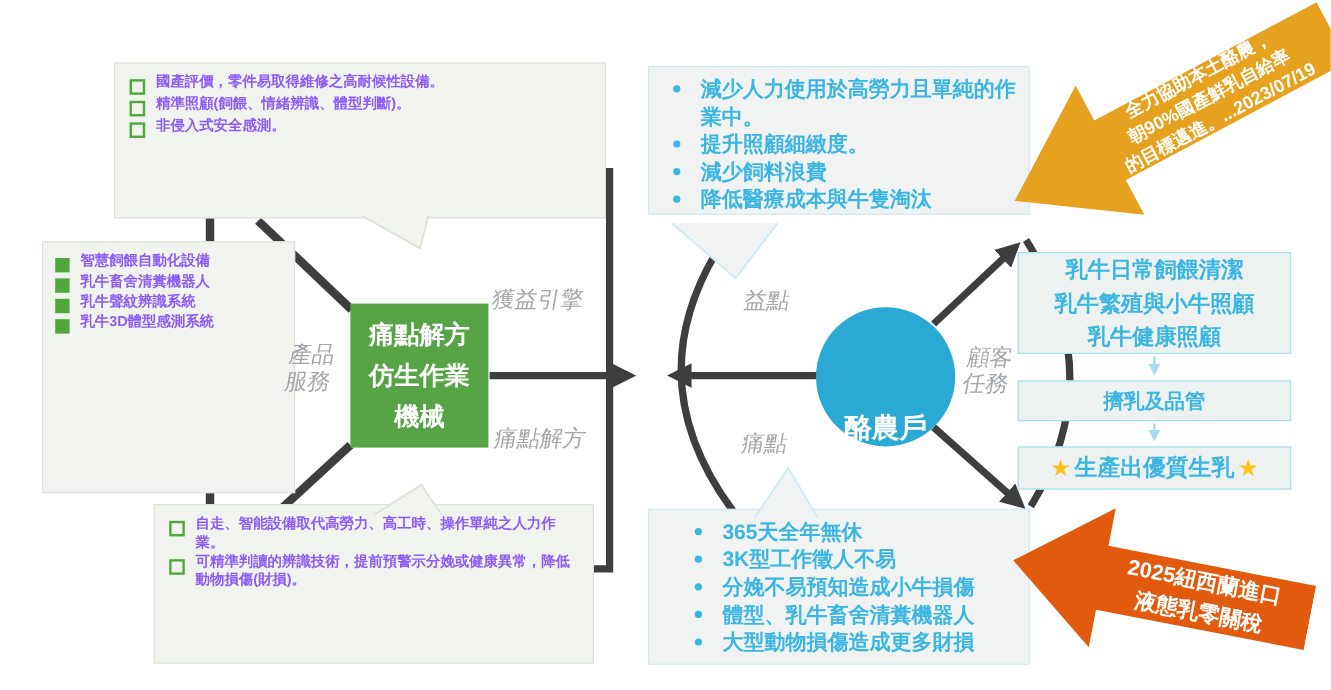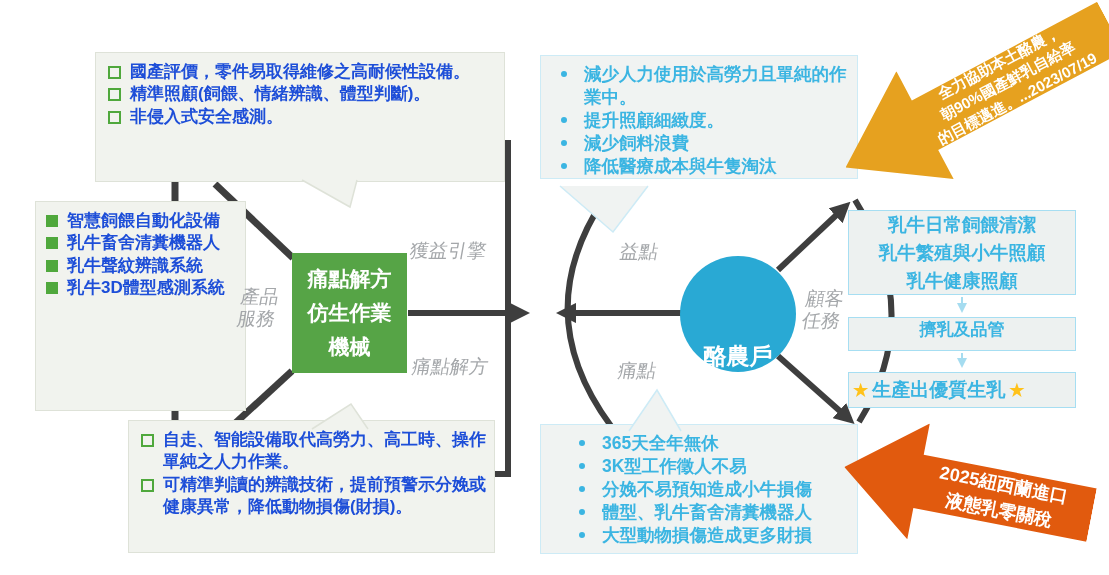--- a/index.html
+++ b/index.html
@@ -4,35 +4,35 @@
 <style>
   html,body{margin:0;padding:0;background:#fff;}
   #canvas{position:relative;width:1109px;height:575px;overflow:hidden;background:#fff;
           font-family:"Liberation Sans",sans-serif;}
   svg.layer{position:absolute;left:0;top:0;pointer-events:none;}
   .z1{z-index:1}.z2{z-index:2}.z3{z-index:3}
 
   .box{position:absolute;box-sizing:border-box;}
   .callout-green{background:#F1F3EE;border:1.5px solid #DEE2D8;padding:8px 8px 6px 12px;}
   .callout-blue{background:#F0F3F2;border:1.5px solid #CDEBF6;padding:7px 6px 5px 14px;}
-  .g-text{color:#1d4ed8;font-weight:bold;font-size:17px;line-height:1.32;}
+  .g-text{color:#8b5cf6;font-weight:bold;font-size:12px;line-height:1.32;}
   .b-text{color:#3BB5E2;font-weight:bold;font-size:17.5px;line-height:1.32;}
   .b-item{display:flex;gap:9px;align-items:flex-start;}
   .sq-open{flex:0 0 auto;width:9px;height:9px;border:2.5px solid #4FA83C;margin-top:5px;}
   .sq-fill{flex:0 0 auto;width:12px;height:12px;background:#4FA83C;margin-top:5px;}
   .dot{flex:0 0 auto;width:6px;height:6px;border-radius:50%;background:#3BB5E2;margin-top:8px;margin-left:6px;margin-right:8px;}
 
   .core-box{left:292px;top:253px;width:115px;height:120px;background:#56A446;color:#fff;
             font-weight:bold;font-size:21px;display:flex;flex-direction:column;
             justify-content:space-between;align-items:center;padding:12px 4px;text-align:center;}
   .circle{left:680px;top:256px;width:116px;height:116px;border-radius:50%;background:#29A9D4;
           color:#fff;font-weight:bold;font-size:23px;display:flex;align-items:flex-end;justify-content:center;}
 
   .jobs-box{background:#EDF1F0;border:1.5px solid #A6DEF2;color:#3BB5E2;font-weight:bold;
-            display:flex;flex-direction:column;align-items:center;text-align:center;}
+            display:flex;flex-direction:column;justify-content:center;align-items:center;text-align:center;}
   .star{color:#FFC21A;font-size:17px;margin:0 4px;}
 
   .lbl{position:absolute;color:#A4A7AA;font-size:19px;transform:skewX(-10deg);
        text-align:center;line-height:1.15;z-index:2;}
 
   .banner{position:absolute;display:flex;align-items:center;z-index:4;
           clip-path:polygon(0 50%,30% 0,30% 27%,100% 27%,100% 73%,30% 73%,30% 100%);}
   .banner-inner{position:absolute;left:72px;right:4px;top:0;bottom:0;display:flex;
                 flex-direction:column;justify-content:center;align-items:center;
                 color:#fff;font-weight:bold;white-space:nowrap;}

